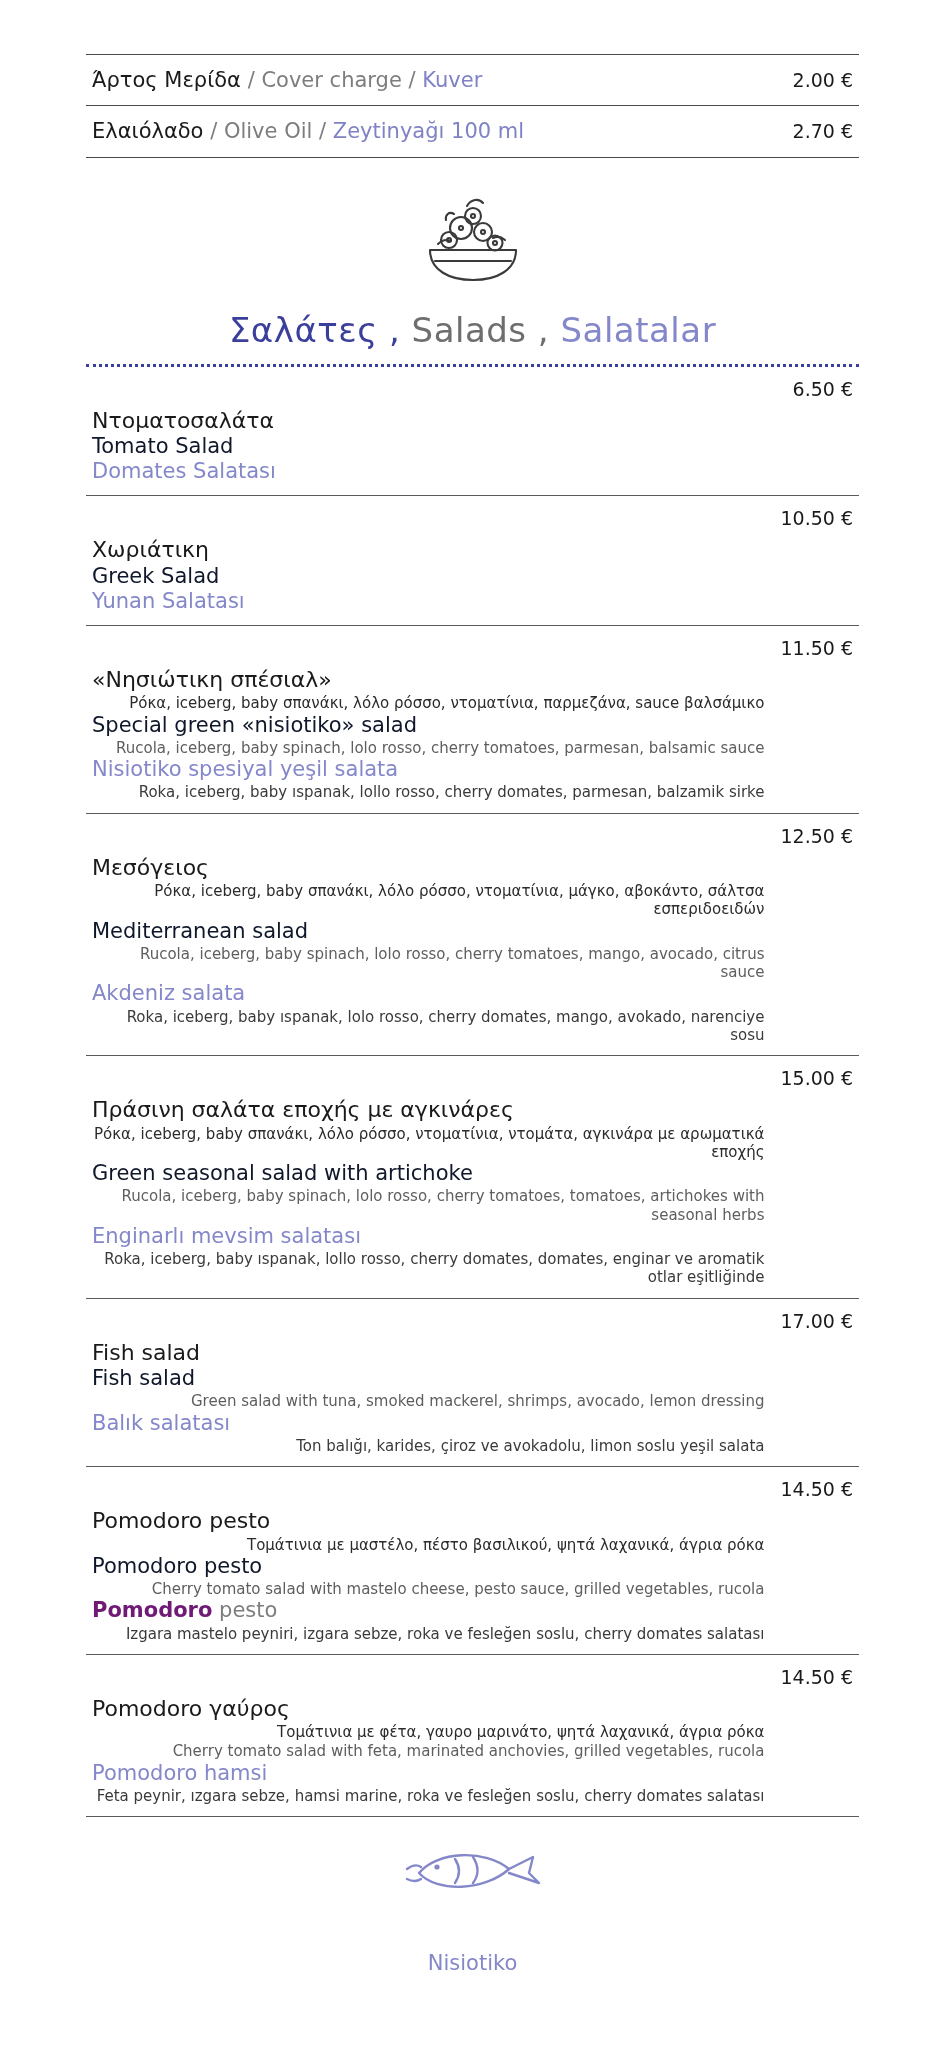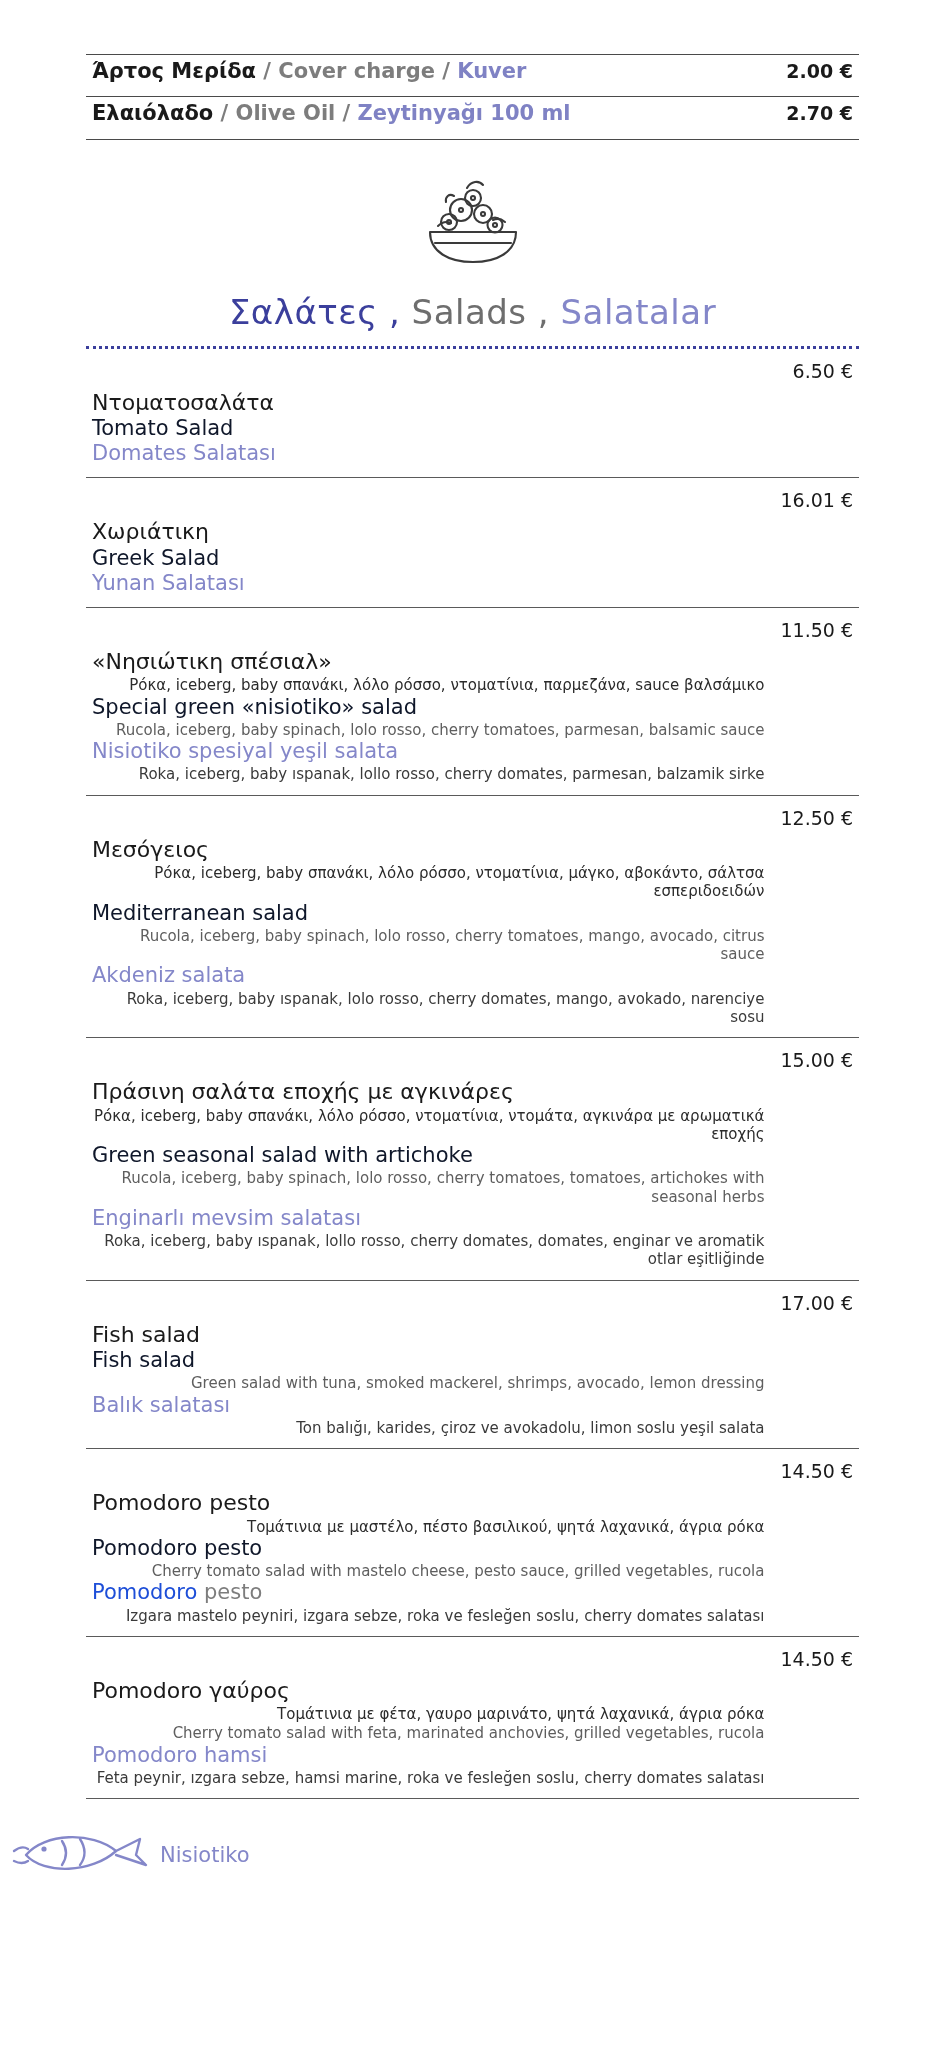--- a/index.html
+++ b/index.html
@@ -24,22 +24,21 @@
   
   .top-section {
     margin: 54px 86px 0 86px;
   }
   .top-row {
     display: flex;
     align-items: baseline;
     justify-content: space-between;
     border-top: 1.5px solid #4a4a4a;
     border-bottom: 1.5px solid #4a4a4a;
-    padding: 3px 6px 12px 6px;
-    font-weight: bold;
+    padding: 12px 6px 12px 6px;
   }
   .top-row + .top-row { border-top: none; }
   .top-row .names {
     font-size: 21px;
     line-height: 1.25;
     white-space: nowrap;
   }
   .gr { color: #1a1a1a; }
   .sep { color: #7d7d7d; }
   .en { color: #7d7d7d; }
@@ -112,28 +111,29 @@
   .desc {
     font-size: 15px;
     line-height: 1.22;
     margin-top: 1px;
     text-align: right;
   }
   .desc-gr { color: #2b2b2b; }
   .desc-en { color: #5e5e5e; }
   .desc-tr { color: #3a3a3a; }
   .mixed-title .w-en { color: #7d7d7d; }
-  .mixed-title .w-tr { color: #1d4ed8; }
+  .mixed-title .w-tr { color: #701a75; font-weight: bold; }
 
   
   .footer {
     margin-top: 26px;
     display: flex;
-    flex-direction: row;
+    flex-direction: column;
     align-items: center;
+    gap: 48px;
   }
   .footer-label {
     margin-top: 4px;
     font-size: 21px;
     color: #8487c9;
   }
 </style>
 </head>
 <body>
 
@@ -205,21 +205,21 @@
       </div>
       <div class="item-price">6.50 €</div>
     </div>
 
     <div class="item">
       <div class="item-body">
         <div class="line-gr-title">Χωριάτικη</div>
         <div class="line-en-title">Greek Salad</div>
         <div class="line-tr-title">Yunan Salatası</div>
       </div>
-      <div class="item-price">16.01 €</div>
+      <div class="item-price">10.50 €</div>
     </div>
 
     <div class="item">
       <div class="item-body">
         <div class="line-gr-title">«Νησιώτικη σπέσιαλ»</div>
         <div class="desc desc-gr">Ρόκα, iceberg, baby σπανάκι, λόλο ρόσσο, ντοματίνια, παρμεζάνα, sauce βαλσάμικο</div>
         <div class="line-en-title">Special green «nisiotiko» salad</div>
         <div class="desc desc-en">Rucola, iceberg, baby spinach, lolo rosso, cherry tomatoes, parmesan, balsamic sauce</div>
         <div class="line-tr-title">Nisiotiko spesiyal yeşil salata</div>
         <div class="desc desc-tr">Roka, iceberg, baby ıspanak, lollo rosso,  cherry domates, parmesan, balzamik sirke</div>

